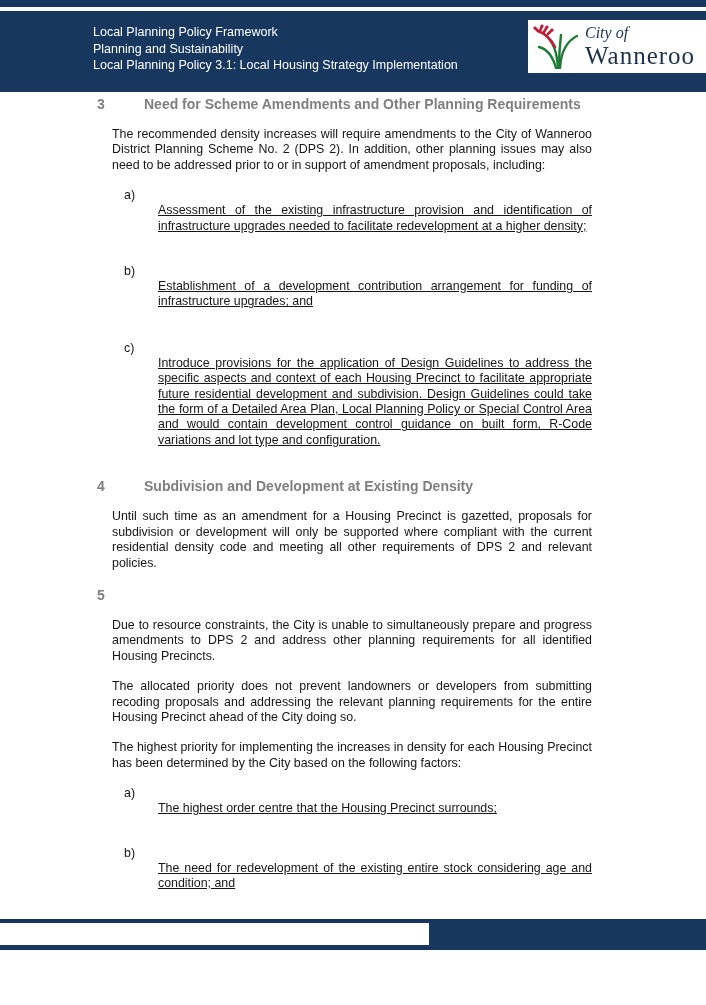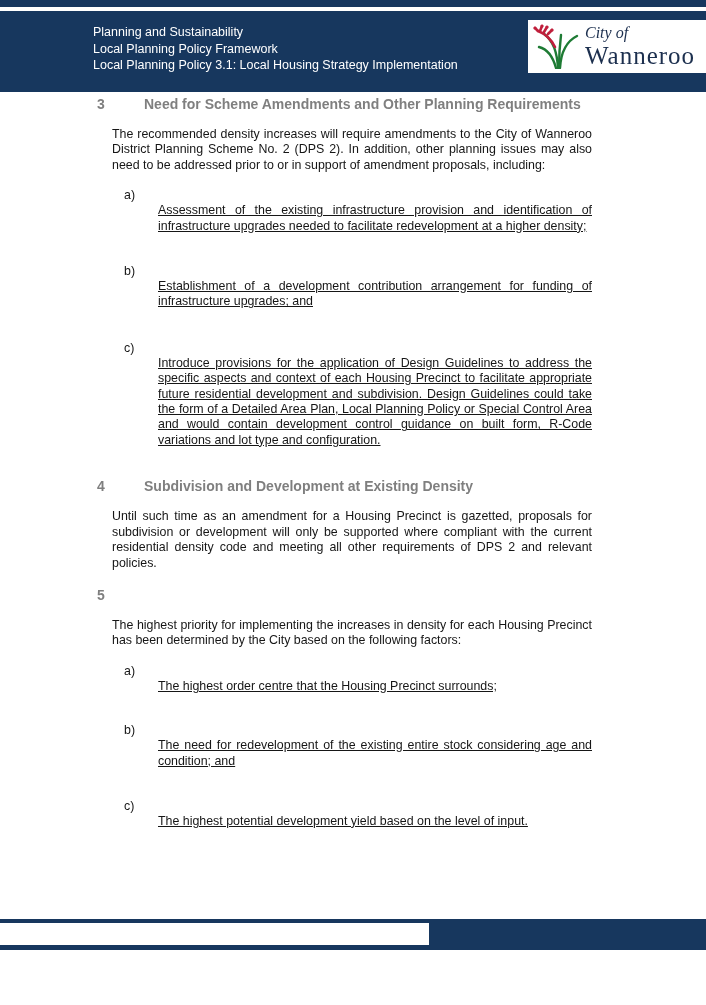--- a/index.html
+++ b/index.html
@@ -93,22 +93,22 @@
 </style>
 </head>
 <body>
 
 <div class="page">
 
   <div class="top-bar"></div>
 
   <div class="header">
     <div class="header-text">
+      <div>Local Planning Policy Framework</div>
       <div>Planning and Sustainability</div>
-      <div>Local Planning Policy Framework</div>
       <div>Local Planning Policy 3.1: Local Housing Strategy Implementation</div>
     </div>
     <div class="logo">
       <span class="logo-plant">
         <svg width="50" height="48" viewBox="0 0 50 48">
           <g fill="none" stroke="#1e7b34" stroke-width="2.4" stroke-linecap="round">
             <path d="M25 47 C 24 32, 21 20, 10 12"></path>
             <path d="M27 47 C 28 30, 34 20, 44 15"></path>
             <path d="M26 47 C 26 32, 27 22, 28 14"></path>
             <path d="M23 47 C 20 36, 14 28, 6 26"></path>
@@ -158,20 +158,22 @@
 
     <div class="sec-heading mt15">
       <span class="sec-num">4</span>
       <span>Subdivision and Development at Existing Density</span>
     </div>
     <p class="mt16">Until such time as an amendment for a Housing Precinct is gazetted, proposals for subdivision or development will only be supported where compliant with the current residential density code and meeting all other requirements of DPS 2 and relevant policies.</p>
 
     <div class="sec-heading mt16">
       <span class="sec-num">5</span>
     </div>
+    <p class="mt16">Due to resource constraints, the City is unable to simultaneously prepare and progress amendments to DPS 2 and address other planning requirements for all identified Housing Precincts.</p>
+    <p class="mt16">The allocated priority does not prevent landowners or developers from submitting recoding proposals and addressing the relevant planning requirements for the entire Housing Precinct ahead of the City doing so.</p>
     <p class="mt14">The highest priority for implementing the increases in density for each Housing Precinct has been determined by the City based on the following factors:</p>
 
     <div class="list-item mt14">
       <span class="li-label">a)</span>
       <p class="li-text">The highest order centre that the Housing Precinct surrounds;</p>
     </div>
     <div class="list-item mt14">
       <span class="li-label">b)</span>
       <p class="li-text">The need for redevelopment of the existing entire stock considering age and condition; and</p>
     </div>

